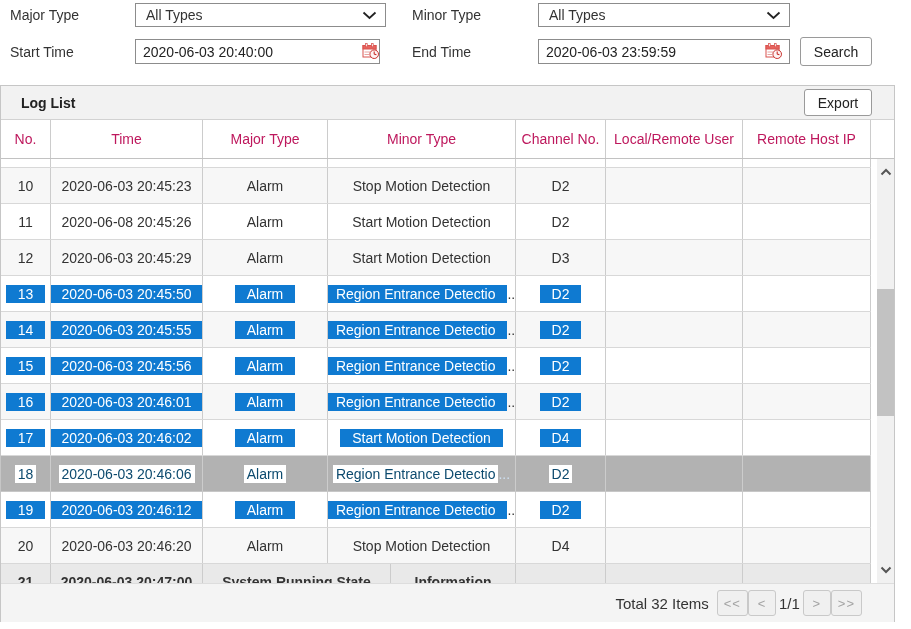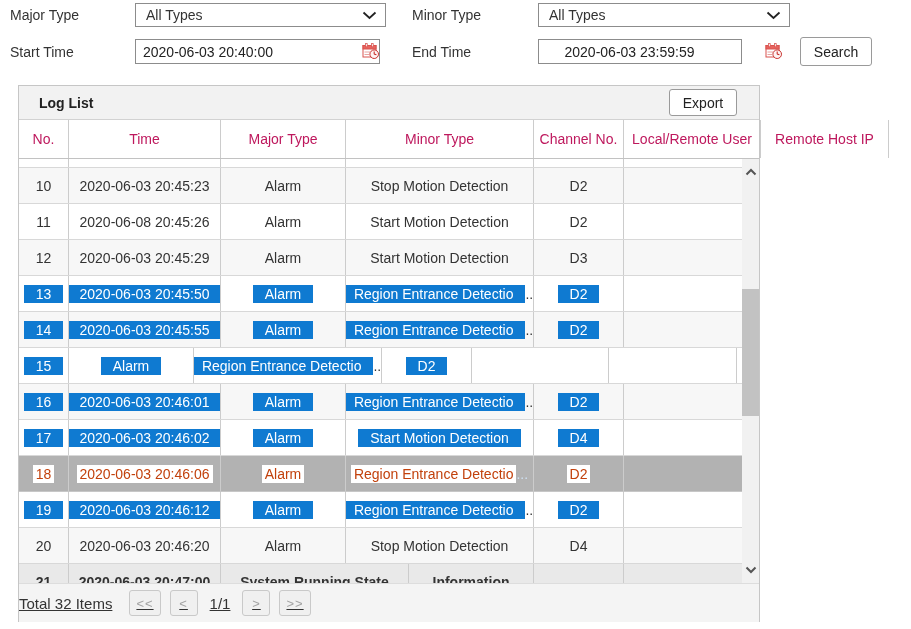--- a/index.html
+++ b/index.html
@@ -24,21 +24,21 @@
   }
   .calicon{position:absolute;width:18px;height:17px;cursor:pointer;}
   .btn{
     position:absolute;box-sizing:border-box;background:#fff;
     border:1px solid #9a9a9a;border-radius:3px;
     font-family:"Liberation Sans",sans-serif;font-size:14px;color:#222;
     display:flex;align-items:center;justify-content:center;cursor:pointer;
   }
   
   .panel{
-    position:absolute;left:18px;top:85px;width:742px;height:537px;
+    position:absolute;left:0;top:85px;width:895px;height:537px;
     box-sizing:border-box;border:1px solid #c6c6c6;background:#fff;
   }
   .logbar{
     height:34px;box-sizing:border-box;background:#f2f2f2;
     border-bottom:1px solid #d2d2d2;display:flex;align-items:center;
     padding:0 22px 0 20px;justify-content:space-between;
   }
   .logtitle{font-weight:bold;color:#222;}
   .exportbtn{
     box-sizing:border-box;width:68px;height:27px;background:#fff;
@@ -67,21 +67,21 @@
   .trow{
     display:flex;width:870px;height:36px;box-sizing:border-box;
     border-bottom:1px solid #d8d8d8;
   }
   .row-sliver{height:9px;}
   .bg-white{background:#fff;}
   .bg-stripe{background:#f7f7f7;}
   .bg-selected{background:#b2b2b2;border-bottom-color:#c7c7c7;}
   .bg-dark{background:#e9e9e9;font-weight:bold;}
   .hl{background:var(--sel,#0f7ad1);color:#fff;padding:1px 12px;}
-  .hl-inv{background:#fff;color:#c2410c;padding:1px 3px;}
+  .hl-inv{background:#fff;color:#0c4a6e;padding:1px 3px;}
   .ell{color:#333;}
   .ell-inv{color:#cfe0f2;}
   
   .sbar{
     position:absolute;top:0;right:0;width:17px;height:424px;
     background:#f1f1f1;
   }
   .sb-btn{
     position:absolute;left:0;width:17px;height:18px;
     display:flex;align-items:center;justify-content:center;cursor:pointer;
@@ -89,21 +89,21 @@
   .sb-up{top:4px;}
   .sb-down{bottom:4px;}
   .sb-thumb{
     position:absolute;left:0;top:130px;width:17px;height:127px;
     background:#c2c2c2;cursor:pointer;
   }
   
   .pagbar{
     height:39px;box-sizing:border-box;background:#f4f4f4;
     border-top:1px solid #ddd;display:flex;align-items:center;
-    padding-right:32px;gap:9px;text-decoration:underline;
+    justify-content:flex-end;padding-right:32px;
   }
   .pg-total{color:#333;margin-right:8px;font-size:15px;}
   .pg-btn{
     box-sizing:border-box;min-width:28px;height:26px;background:#f0f0f0;
     border:1px solid #c9c9c9;border-radius:3px;color:#a3a3a3;font-size:13px;
     display:flex;align-items:center;justify-content:center;cursor:default;
     letter-spacing:1px;
   }
   .pg-page{color:#333;margin:0 3px;font-size:15px;}
 </style>
@@ -140,21 +140,21 @@
     <rect x="9.4" y="0.6" width="1.8" height="3.2" fill="#fff" stroke="#d9534f" stroke-width="0.8"></rect>
     <line x1="2.5" y1="9" x2="8" y2="9" stroke="#e8a4a1" stroke-width="1"></line>
     <line x1="2.5" y1="11.5" x2="7" y2="11.5" stroke="#e8a4a1" stroke-width="1"></line>
     <circle cx="12.2" cy="11.2" r="4.3" fill="#fdf3f3" stroke="#c9302c"></circle>
     <line x1="12.2" y1="11.2" x2="12.2" y2="8.4" stroke="#c9302c" stroke-width="1.1"></line>
     <line x1="12.2" y1="11.2" x2="14.4" y2="11.6" stroke="#c9302c" stroke-width="1.1"></line>
   </svg>
 </span>
 
 <span class="flabel" style="left:412px;top:40px;">End Time</span>
-<input class="tinput" style="left: 538px; top: 39px; width: 204px; text-align: center;" value="2020-06-03 23:59:59">
+<input class="tinput" style="left: 538px; top: 39px; width: 252px;" value="2020-06-03 23:59:59">
 <span class="calicon" style="left:765px;top:43px;">
   <svg width="18" height="17" viewBox="0 0 18 17">
     <rect x="1" y="2.5" width="13" height="11.5" fill="#fff" stroke="#d9534f"></rect>
     <rect x="1" y="2.5" width="13" height="3.5" fill="#e8635e" stroke="#d9534f"></rect>
     <rect x="3.4" y="0.6" width="1.8" height="3.2" fill="#fff" stroke="#d9534f" stroke-width="0.8"></rect>
     <rect x="9.4" y="0.6" width="1.8" height="3.2" fill="#fff" stroke="#d9534f" stroke-width="0.8"></rect>
     <line x1="2.5" y1="9" x2="8" y2="9" stroke="#e8a4a1" stroke-width="1"></line>
     <line x1="2.5" y1="11.5" x2="7" y2="11.5" stroke="#e8a4a1" stroke-width="1"></line>
     <circle cx="12.2" cy="11.2" r="4.3" fill="#fdf3f3" stroke="#c9302c"></circle>
     <line x1="12.2" y1="11.2" x2="12.2" y2="8.4" stroke="#c9302c" stroke-width="1.1"></line>
@@ -254,20 +254,23 @@
           </div>
           <div class="cell c4">
             <span class="hl">D2</span>
           </div>
           <div class="cell c5"></div>
           <div class="cell c6"></div>
         </div>
         <div class="trow bg-white">
           <div class="cell c0">
             <span class="hl">15</span>
+          </div>
+          <div class="cell c1">
+            <span class="hl">2020-06-03 20:45:56</span>
           </div>
           <div class="cell c2">
             <span class="hl">Alarm</span>
           </div>
           <div class="cell c3">
             <span class="hl">Region Entrance Detectio</span>
             <span class="ell">...</span>
           </div>
           <div class="cell c4">
             <span class="hl">D2</span>

